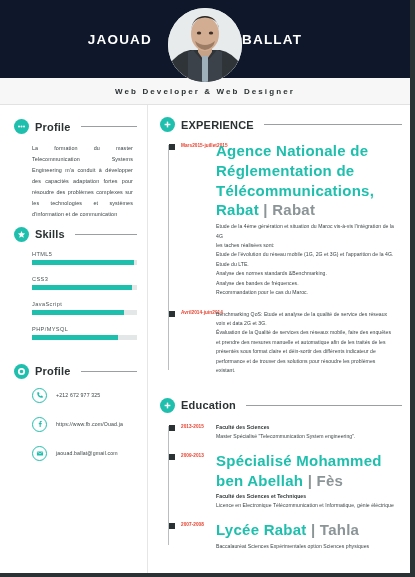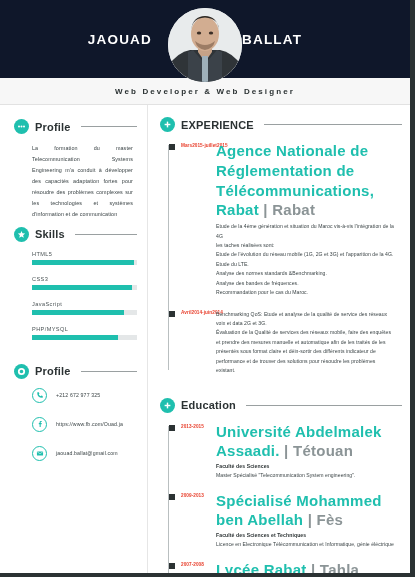--- a/index.html
+++ b/index.html
@@ -405,21 +405,20 @@
         <span class="sec-title">Education</span>
         <span class="sec-rule"></span>
       </div>
       <div class="tl">
         <span class="tl-line"></span>
         <div id="edu-list">
             <div class="entry">
               <span class="entry-sq"></span>
               <div class="entry-date">2013-2015</div>
               <div class="entry-body">
-                <div class="entry-title"><span>Université Abdelmalek Assaadi.</span><span class="loc">&nbsp;|&nbsp;Tétouan</span></div>
                 <div class="entry-sub">Faculté des Sciences</div>
                 <div class="entry-desc">
                   <div>Master Spécialisé "Telecommunication System engineering".</div>
                 </div>
               </div>
             </div>
             <div class="entry">
               <span class="entry-sq"></span>
               <div class="entry-date">2009-2013</div>
               <div class="entry-body">

